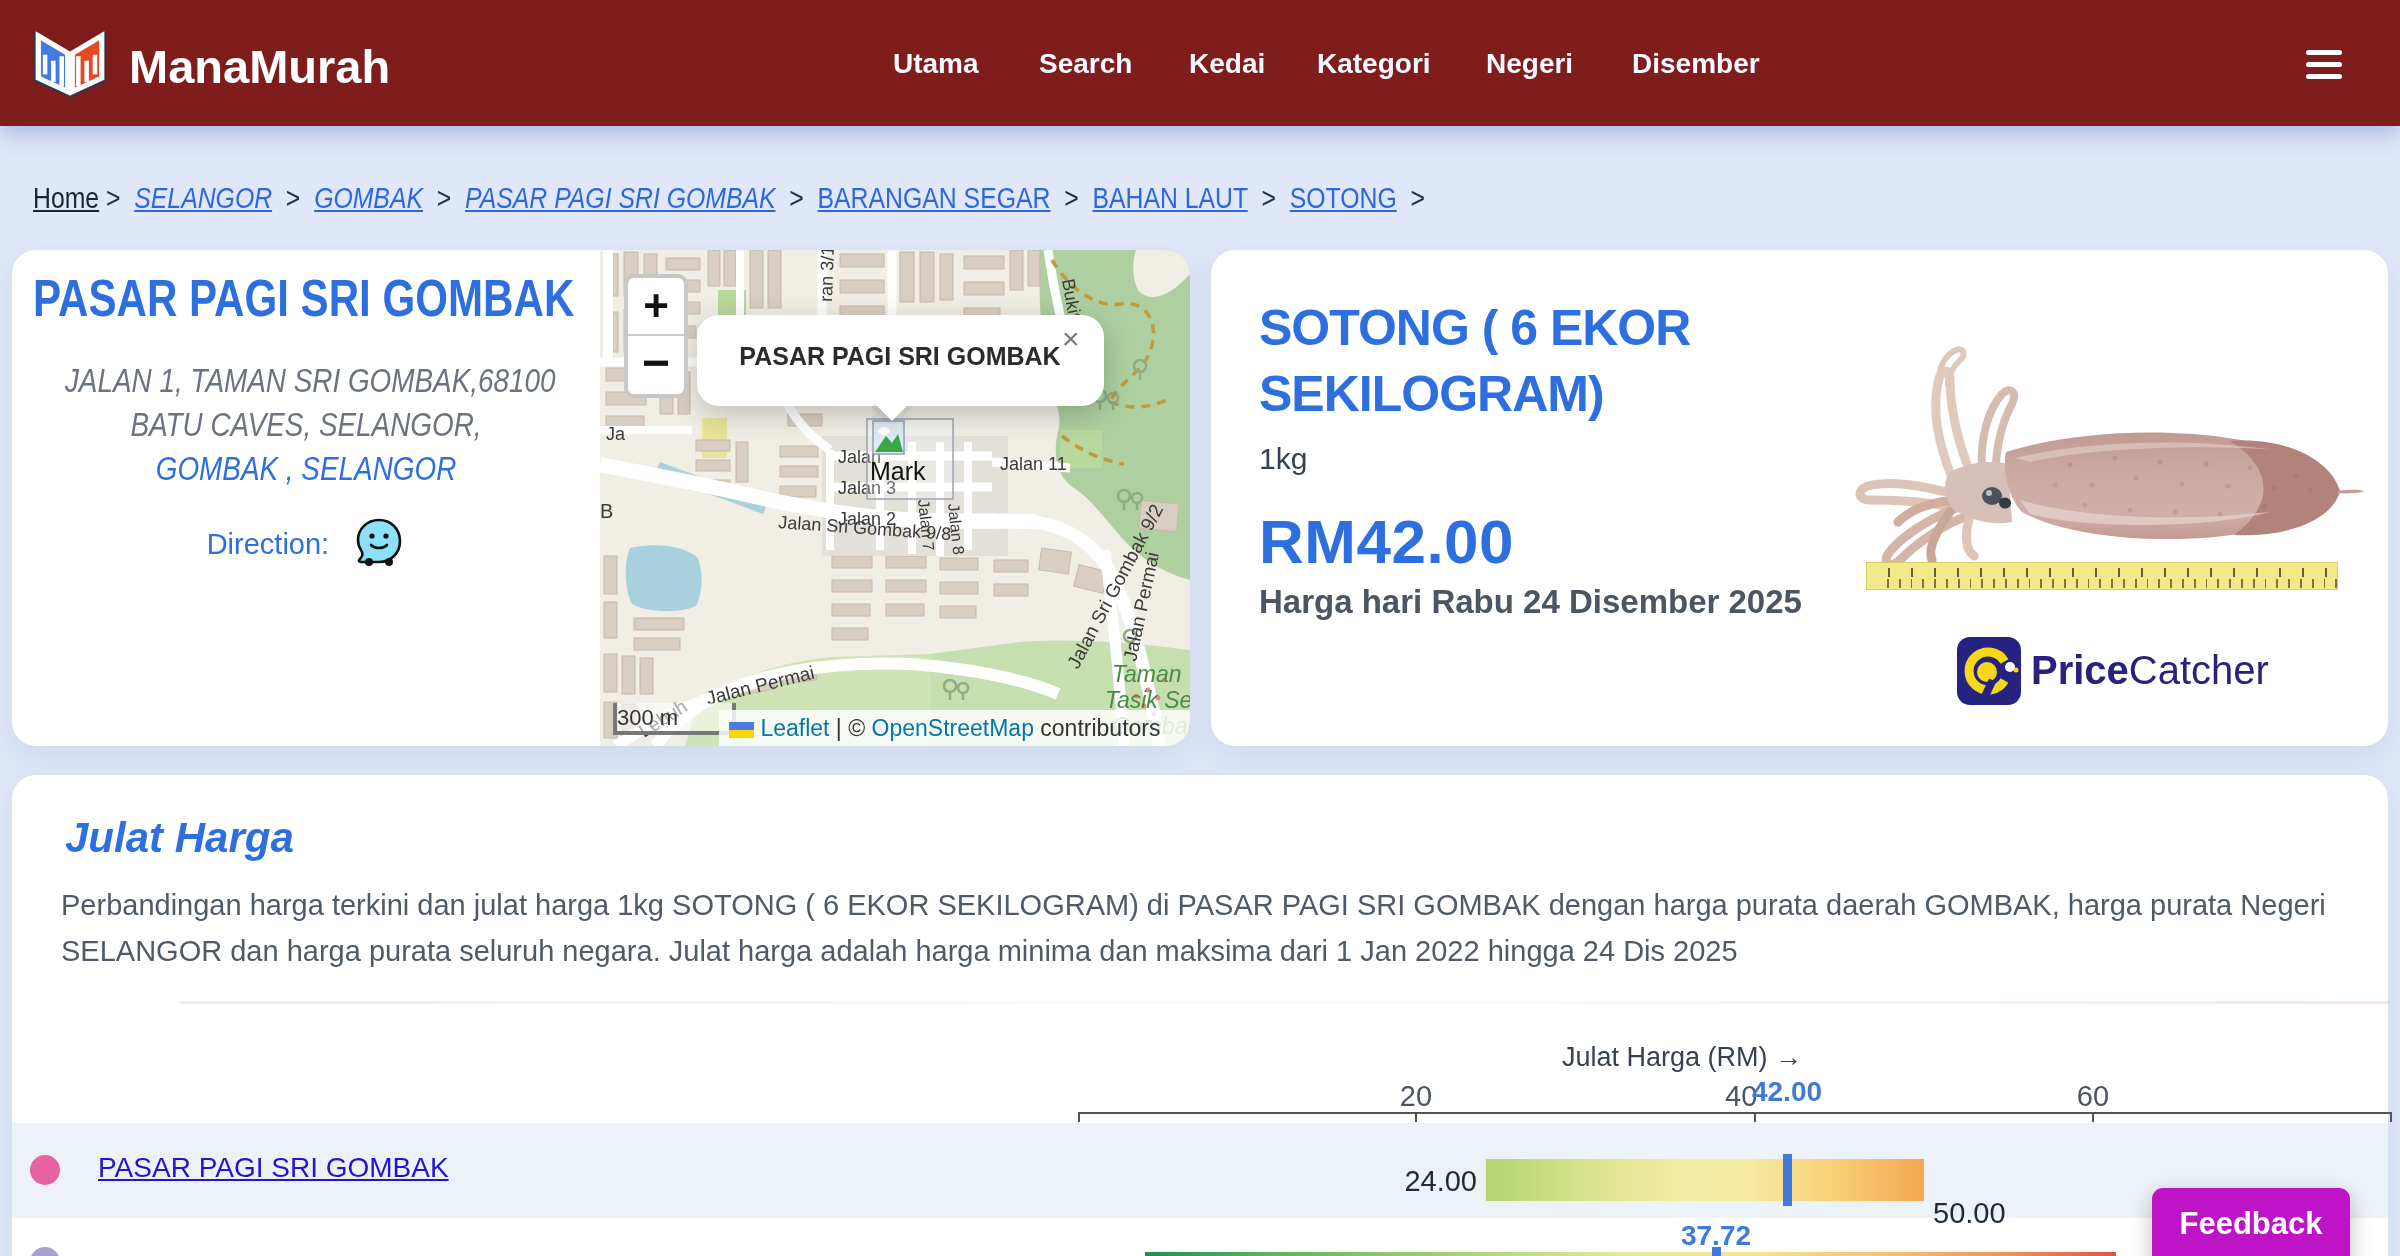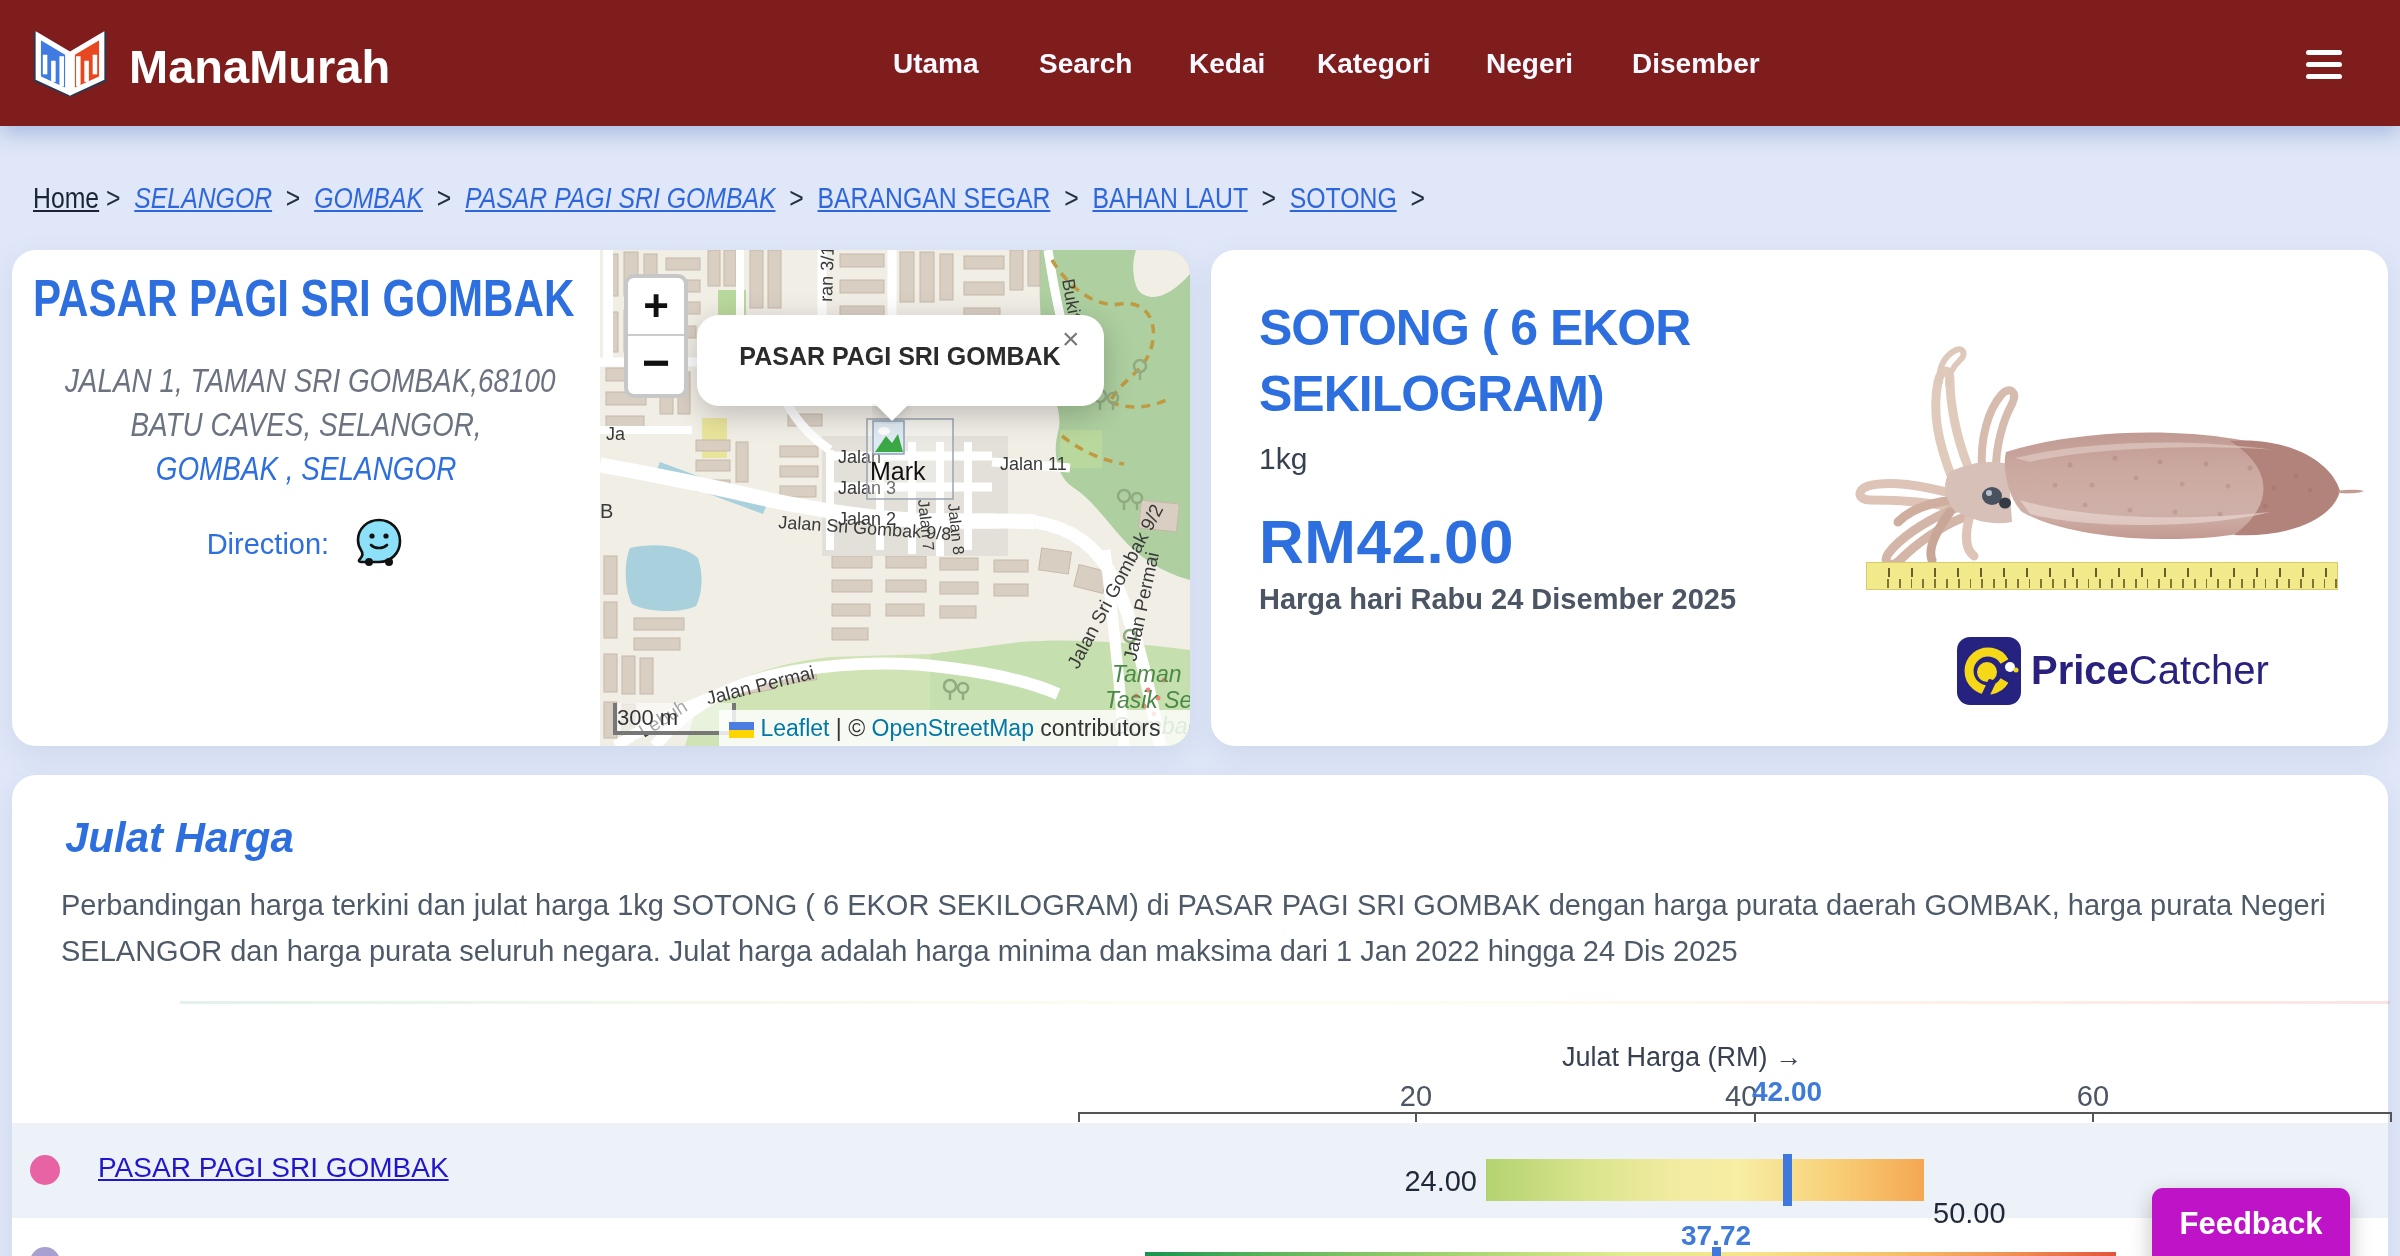--- a/index.html
+++ b/index.html
@@ -289,21 +289,21 @@
 
 <div style="position:absolute;left:119px;top:460px;width:471px;height:36px;background:rgba(255,255,255,.82);font-size:23px;color:#333;line-height:36px;white-space:nowrap;padding-left:10px;">
 <span style="display:inline-block;width:25px;height:16px;vertical-align:-2px;"><span style="display:block;width:25px;height:8px;background:#4C7BE1"></span><span style="display:block;width:25px;height:8px;background:#FFD500"></span></span>
 <span style="color:#0078A8"> Leaflet</span> | © <span style="color:#0078A8">OpenStreetMap</span> contributors</div>
 </div>
 
 <div class="card" id="cardR"></div>
 <div class="t1" style="left:1259px;top:295px;width:560px;font-size:50px;line-height:66px;letter-spacing:-1px;">SOTONG ( 6 EKOR SEKILOGRAM)</div>
 <div style="position:absolute;left:1259px;top:442px;font-size:30px;color:#374151;">1kg</div>
 <div class="t1" style="left:1259px;top:506px;font-size:62px;letter-spacing:0.5px;">RM42.00</div>
-<div style="position:absolute;left:1259px;top:583px;font-size:29px;font-weight:600;color:#4b5563;">Harga hari Rabu 24 Disember 2025</div>
+<div style="position:absolute;left:1259px;top:583px;font-size:33px;font-weight:600;color:#4b5563;">Harga hari Rabu 24 Disember 2025</div>
 
 <svg style="position:absolute;left:1830px;top:300px" width="560" height="270" viewBox="0 0 560 270">
   <defs>
     <linearGradient id="sqb" x1="0" y1="0" x2="0" y2="1">
       <stop offset="0" stop-color="#c19b93"></stop>
         <stop offset="40%" stop-color="#ccaaa2"></stop>
         <stop offset="75%" stop-color="#cfb0a8"></stop>
         <stop offset="100%" stop-color="#c39a91"></stop>
     </linearGradient>
     <radialGradient id="sqsp" cx="0.5" cy="0.5" r="0.5">

